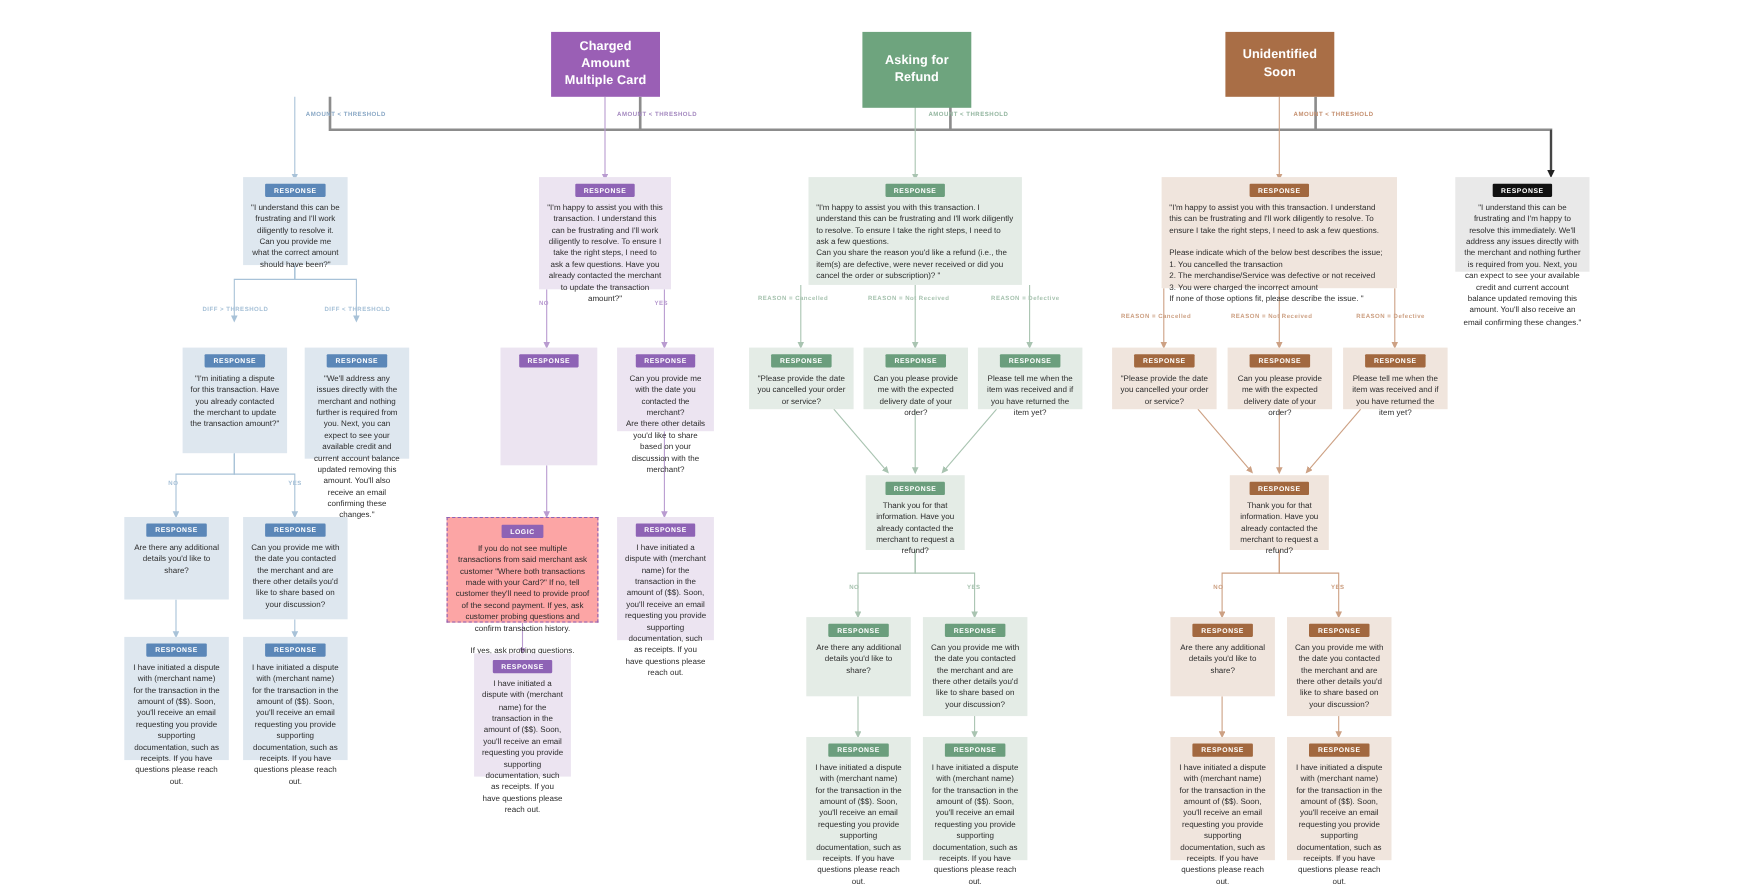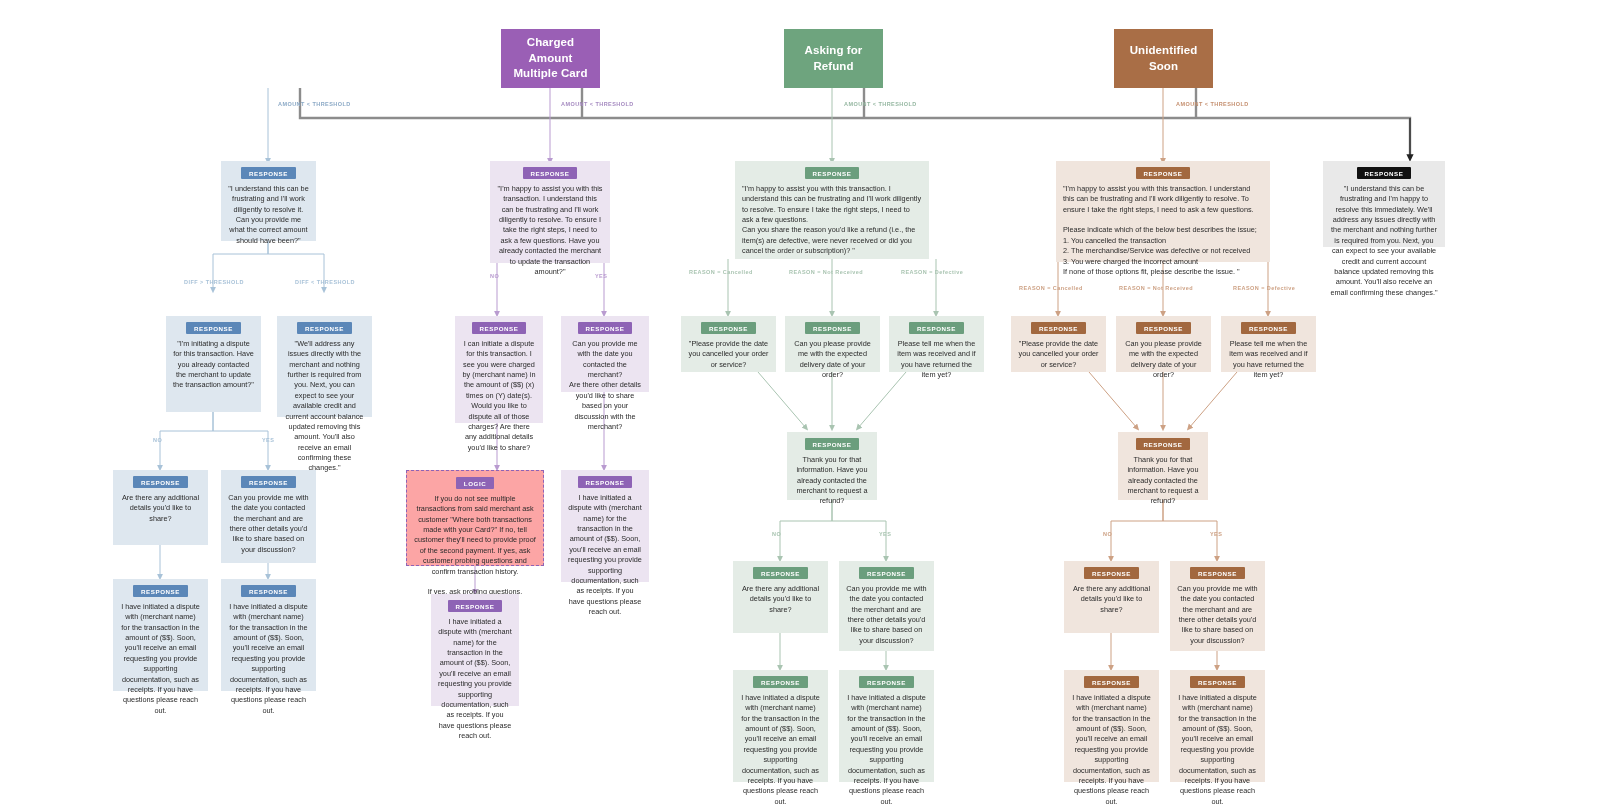--- a/index.html
+++ b/index.html
@@ -89,21 +89,21 @@
       <path d="M1163,500 L1163,521 L1217,521 L1217,559" stroke="#cda184" marker-end="url(#ar)"></path>
       <path d="M1111,633 L1111,668" stroke="#cda184" marker-end="url(#ar)"></path>
       <path d="M1217,651 L1217,668" stroke="#cda184" marker-end="url(#ar)"></path>
 
       <path d="M1410,118 L1410,158" stroke="#222" stroke-width="1.2" marker-end="url(#ak)"></path>
     </g>
   </svg>
 
   <div class="hdr" style="left:501px;top:29px;width:99px;height:59px;background:#9a5fb5;">Charged Amount
 Multiple Card</div>
-  <div class="hdr" style="left:784px;top:29px;width:99px;height:59px;background:#6ea47e;">Asking for Refund</div>
+  <div class="hdr" style="left:784px;top:29px;width:99px;height:69px;background:#6ea47e;">Asking for Refund</div>
   <div class="hdr" style="left:1114px;top:29px;width:99px;height:59px;background:#a96e46;">Unidentified Soon</div>
 
   <div class="elabel" style="left:278px;top:101px;color:#8ba9c6;">AMOUNT &lt; THRESHOLD</div>
   <div class="elabel" style="left:561px;top:101px;color:#a58ac0;">AMOUNT &lt; THRESHOLD</div>
   <div class="elabel" style="left:844px;top:101px;color:#95b7a1;">AMOUNT &lt; THRESHOLD</div>
   <div class="elabel" style="left:1176px;top:101px;color:#c59070;">AMOUNT &lt; THRESHOLD</div>
 
   <div class="elabel" style="left:184px;top:279px;color:#a8c2d8;">DIFF &gt; THRESHOLD</div>
   <div class="elabel" style="left:295px;top:279px;color:#a8c2d8;">DIFF &lt; THRESHOLD</div>
   <div class="elabel" style="left:153px;top:437px;color:#a8c2d8;">NO</div>
@@ -159,21 +159,20 @@
     <span class="body">I have initiated a dispute with (merchant name) for the transaction in the amount of ($$). Soon, you'll receive an email requesting you provide supporting documentation, such as receipts. If you have questions please reach out.</span>
   </div>
 
   <div class="node" style="left:490px;top:161px;width:120px;height:102px;background:#ece4f1;">
     <span class="tag" style="background:#8e63b5;">RESPONSE</span>
     <span class="body">"I'm happy to assist you with this transaction. I understand this can be frustrating and I'll work diligently to resolve. To ensure I take the right steps, I need to ask a few questions. Have you already contacted the merchant to update the transaction amount?"</span>
   </div>
 
   <div class="node" style="left:455px;top:316px;width:88px;height:107px;background:#ece4f1;">
     <span class="tag" style="background:#8e63b5;">RESPONSE</span>
-    <span class="body">I can initiate a dispute for this transaction. I see you were charged by (merchant name) in the amount of ($$) (x) times on (Y) date(s). Would you like to dispute all of those charges? Are there any additional details you'd like to share?</span>
   </div>
 
   <div class="node" style="left:561px;top:316px;width:88px;height:76px;background:#ece4f1;">
     <span class="tag" style="background:#8e63b5;">RESPONSE</span>
     <span class="body">Can you provide me with the date you contacted the merchant?
 Are there other details you'd like to share based on your discussion with the merchant?</span>
   </div>
 
   <div class="node logic" style="left:406px;top:470px;width:138px;height:96px;">
     <span class="tag" style="background:#8e63b5;">LOGIC</span>

